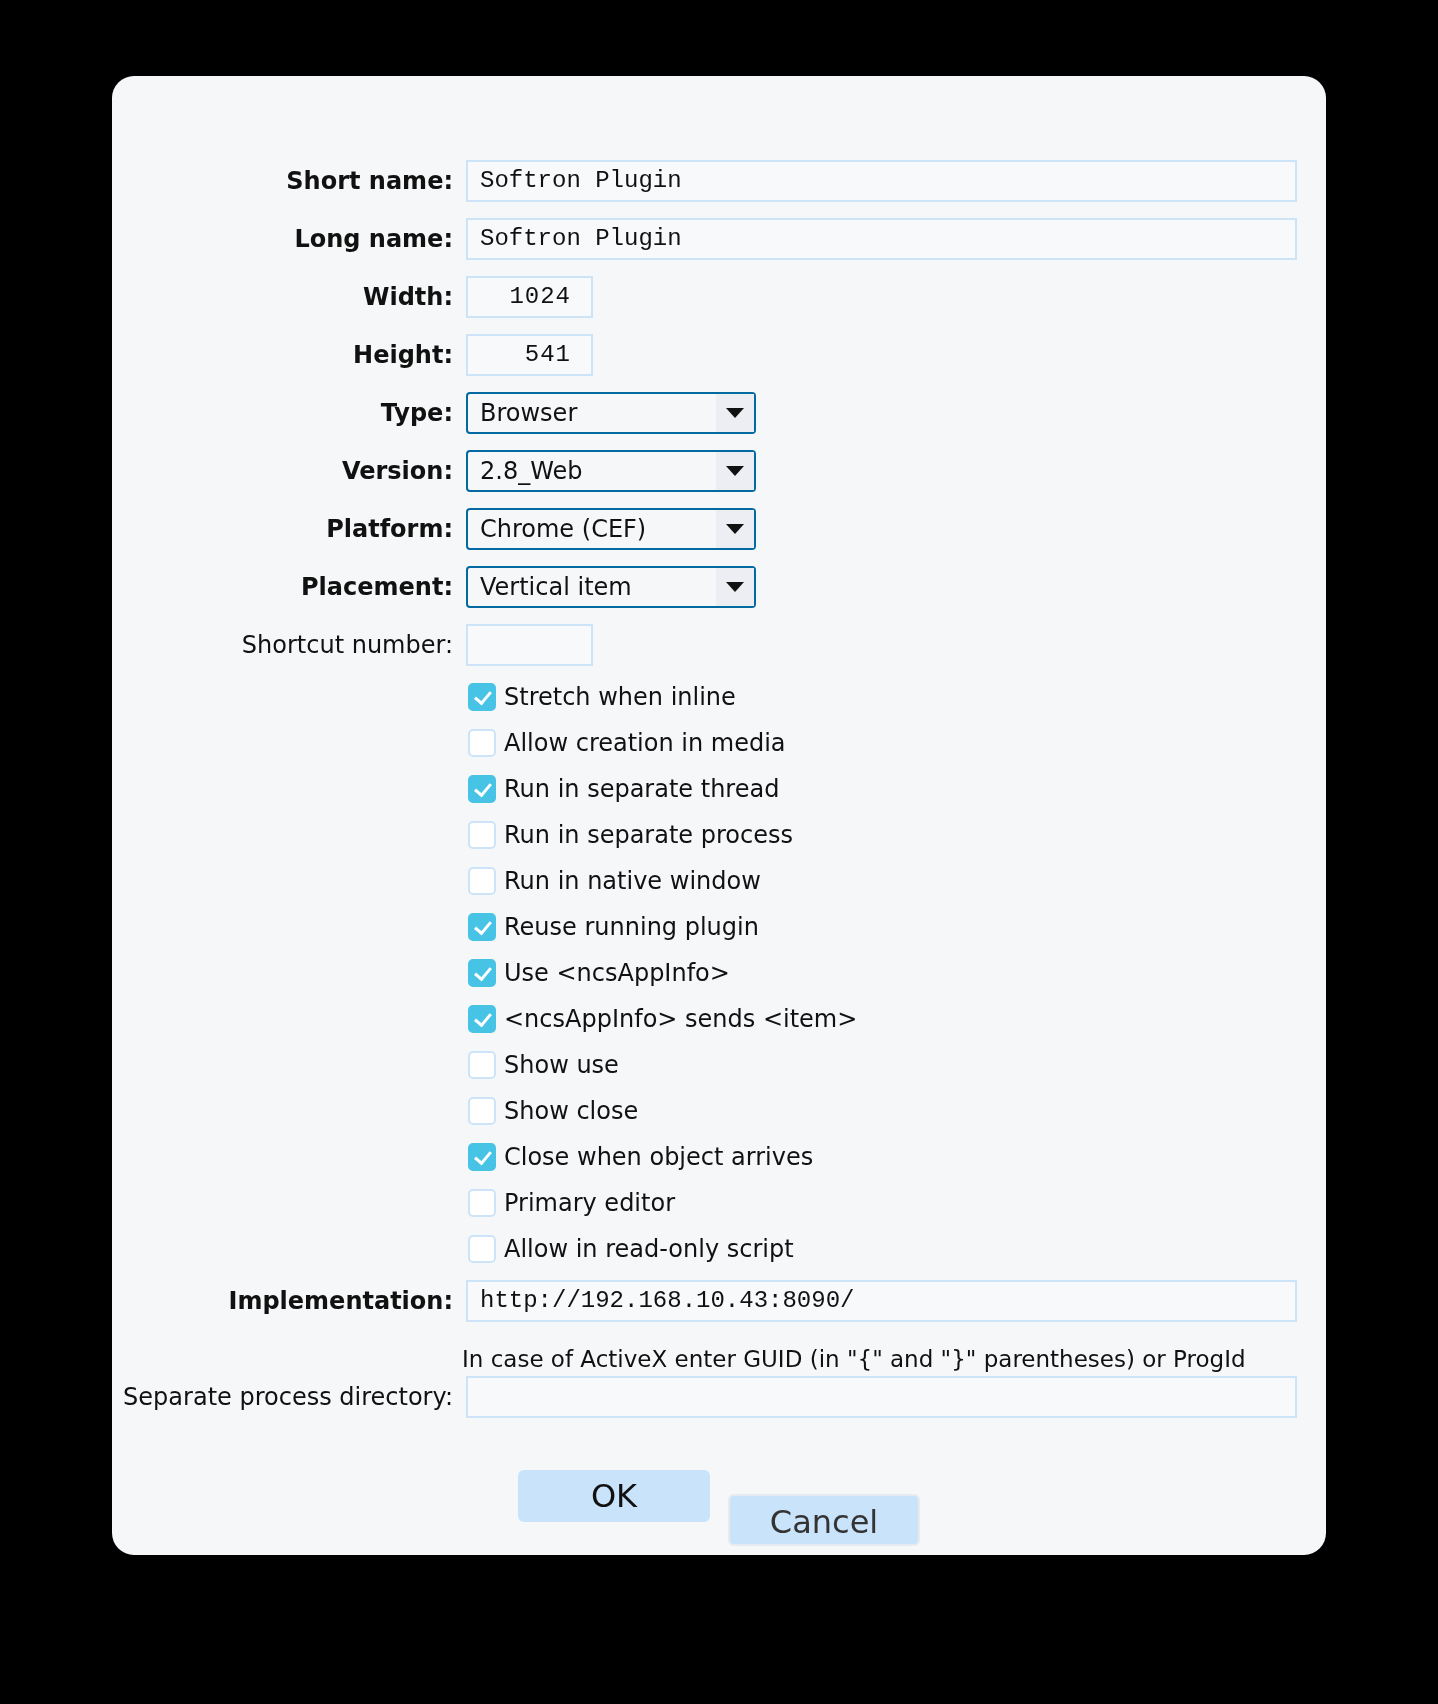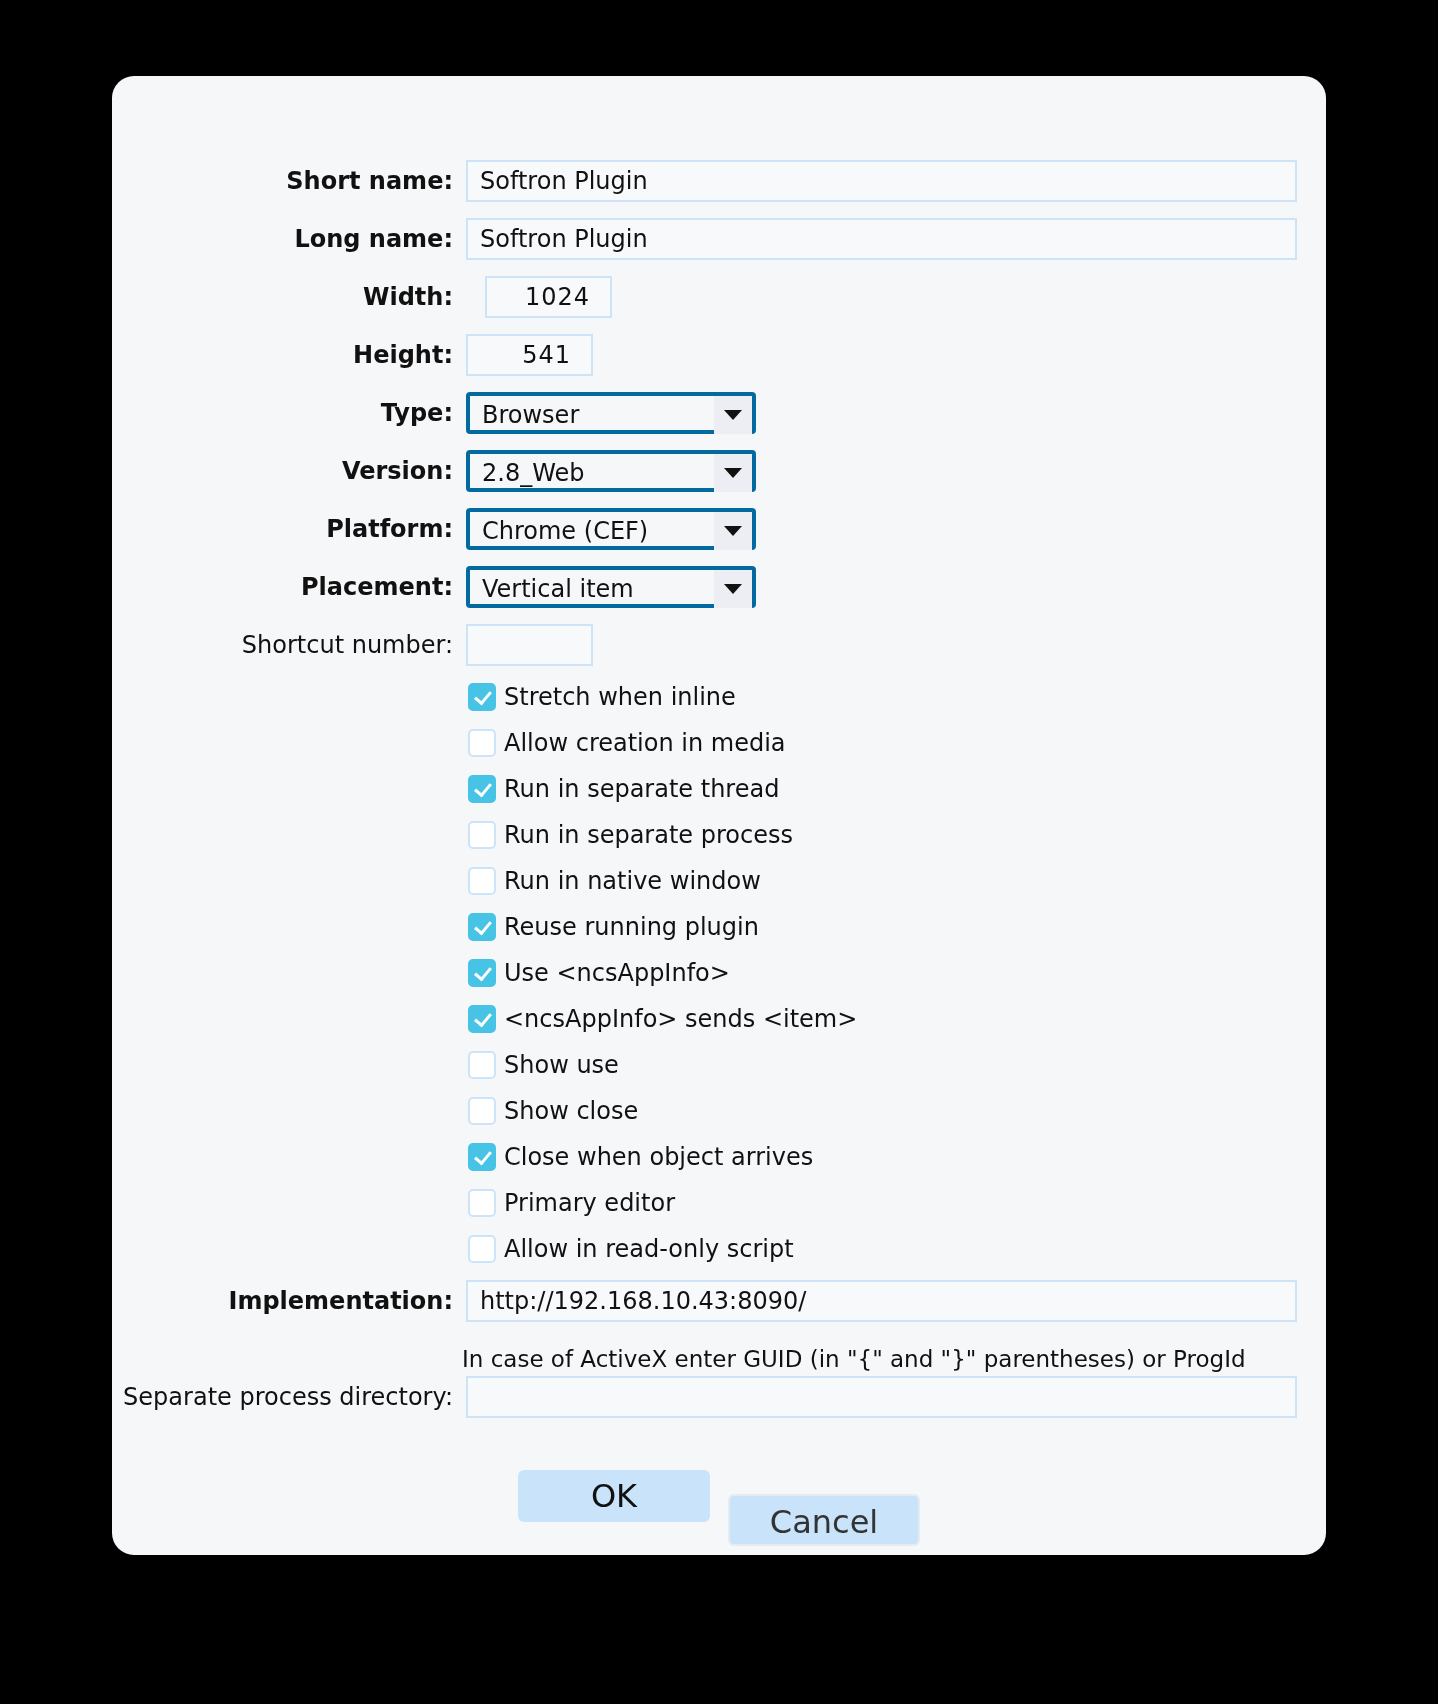--- a/index.html
+++ b/index.html
@@ -25,27 +25,27 @@
   }
   .row { position:absolute; left:0; right:0; height:42px; }
   .label {
     position:absolute; right:873px; top:0; height:42px; line-height:42px;
     font-size:24px; white-space:nowrap; text-align:right; color:#111;
   }
   .label.bold { font-weight:bold; }
   .field {
     position:absolute; left:354px; top:0; height:42px; box-sizing:border-box;
     border:2px solid #cde3f8; background:#f8f9fb; font-size:24px; line-height:38px;
-    padding:0 12px; white-space:nowrap; color:#111;
+    padding:0 12px; white-space:nowrap; color:#111;font-family:Liberation Mono, monospace;
   }
   .field.wide { width:831px; }
   .field.small { width:127px; text-align:right; padding-right:20px; letter-spacing:1px; }
   .select {
     position:absolute; left:354px; top:0; width:290px; height:42px; box-sizing:border-box;
-    border:4px solid #0369a1; border-radius:4px; background:#f6f7f9; font-size:24px;
+    border:2px solid #0369a1; border-radius:4px; background:#f6f7f9; font-size:24px;
     line-height:38px; padding-left:12px; color:#111;
   }
   .select .arrow-box {
     position:absolute; right:0; top:0; width:38px; height:38px; background:#eceef3;
   }
   .select .arrow {
     position:absolute; right:10px; top:14px; width:0; height:0;
     border-left:9px solid transparent; border-right:9px solid transparent; border-top:10px solid #111;
   }
   .cb-row { position:absolute; left:356px; height:30px; }
@@ -80,21 +80,21 @@
   <div class="row" style="top:84px;">
     <div class="label bold">Short name:</div>
     <div class="field wide">Softron Plugin</div>
   </div>
 
   <div class="row" style="top:142px;">
     <div class="label bold">Long name:</div>
     <div class="field wide">Softron Plugin</div>
   </div>
 
-  <div class="row" style="top:200px;margin-left:19px;">
+  <div class="row" style="top:200px;">
     <div class="label bold">Width:</div>
     <div class="field small">1024</div>
   </div>
 
   <div class="row" style="top:258px;">
     <div class="label bold">Height:</div>
     <div class="field small">541</div>
   </div>
 
   <div class="row" style="top:316px;">

